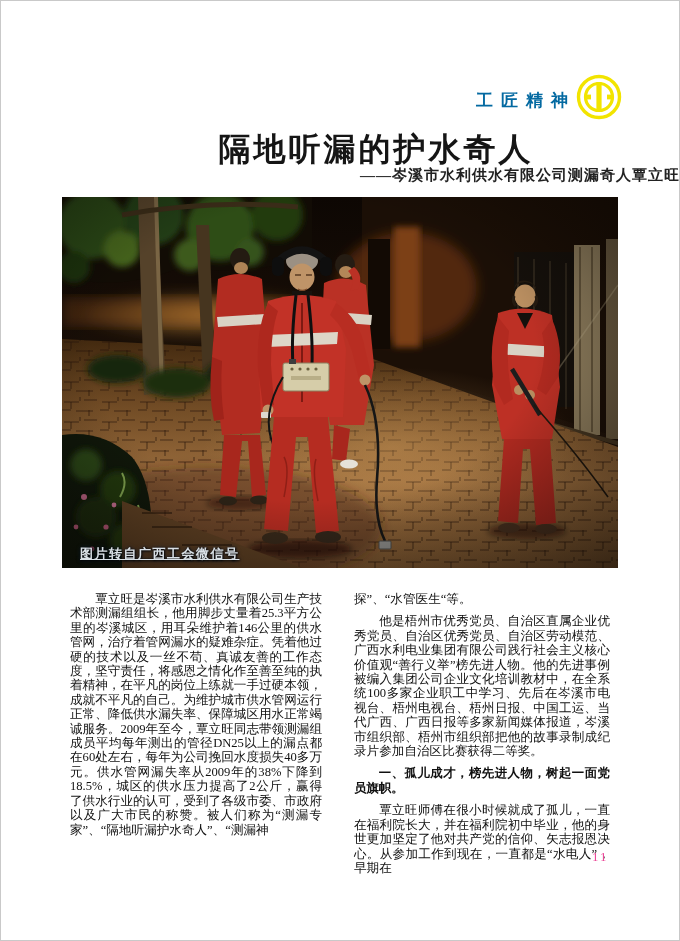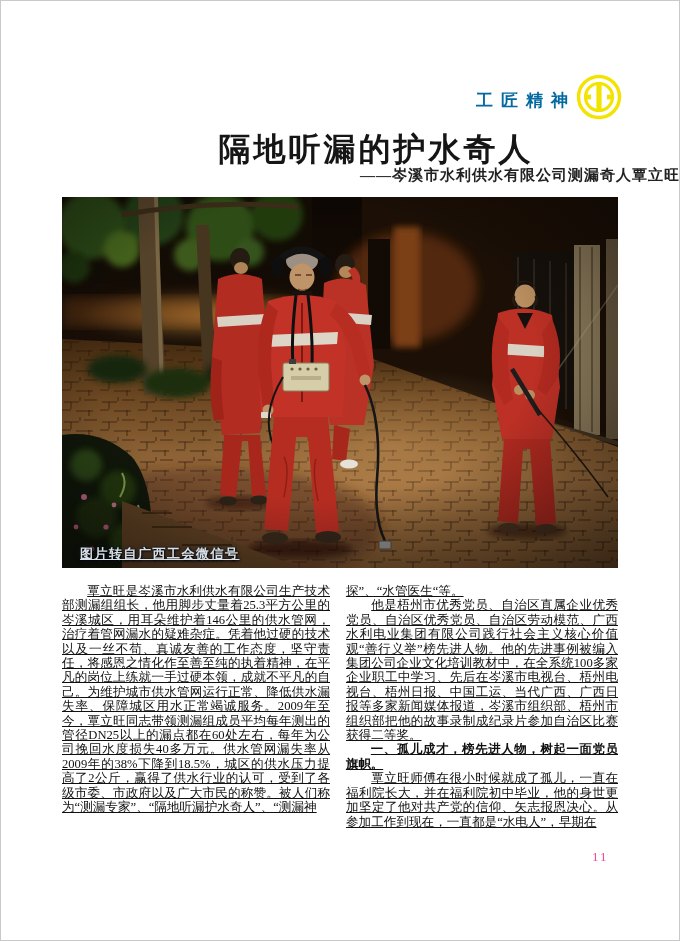--- a/index.html
+++ b/index.html
@@ -22,21 +22,21 @@
   .photo{position:absolute;left:62px;top:197px;width:556px;height:371px;background:#1a0f07;}
   .photo svg{display:block;}
   .photo-caption{position:absolute;left:18px;bottom:5px;font-size:13px;font-weight:bold;
     letter-spacing:1.5px;color:#d9e0e6;
     text-shadow:0 1px 2px rgba(0,0,0,.95),1px 0 2px rgba(0,0,0,.8),0 0 4px rgba(20,40,70,.8);text-decoration:underline;}
 
   .article{position:absolute;left:62px;top:584px;width:556px;display:flex;gap:16px;}
   .col{text-align:justify;font-size:12.6px;line-height:14.4px;color:#101010;}
   .col-left{width:268px;}
   .col-right{width:272px;}
-  .col p{margin:0;text-decoration:underline;}
+  .col p{margin:8px;}
   .col p.indent{text-indent:2em;}
   .col p.bold{font-weight:bold;font-family:"Liberation Sans","DejaVu Sans",sans-serif;font-size:12.4px;}
 
   .page-number{position:absolute;left:592px;top:849px;font-size:13px;color:#ec4899;letter-spacing:2px;}
 </style>
 </head>
 <body>
 
 <div class="page-border"></div>
 

